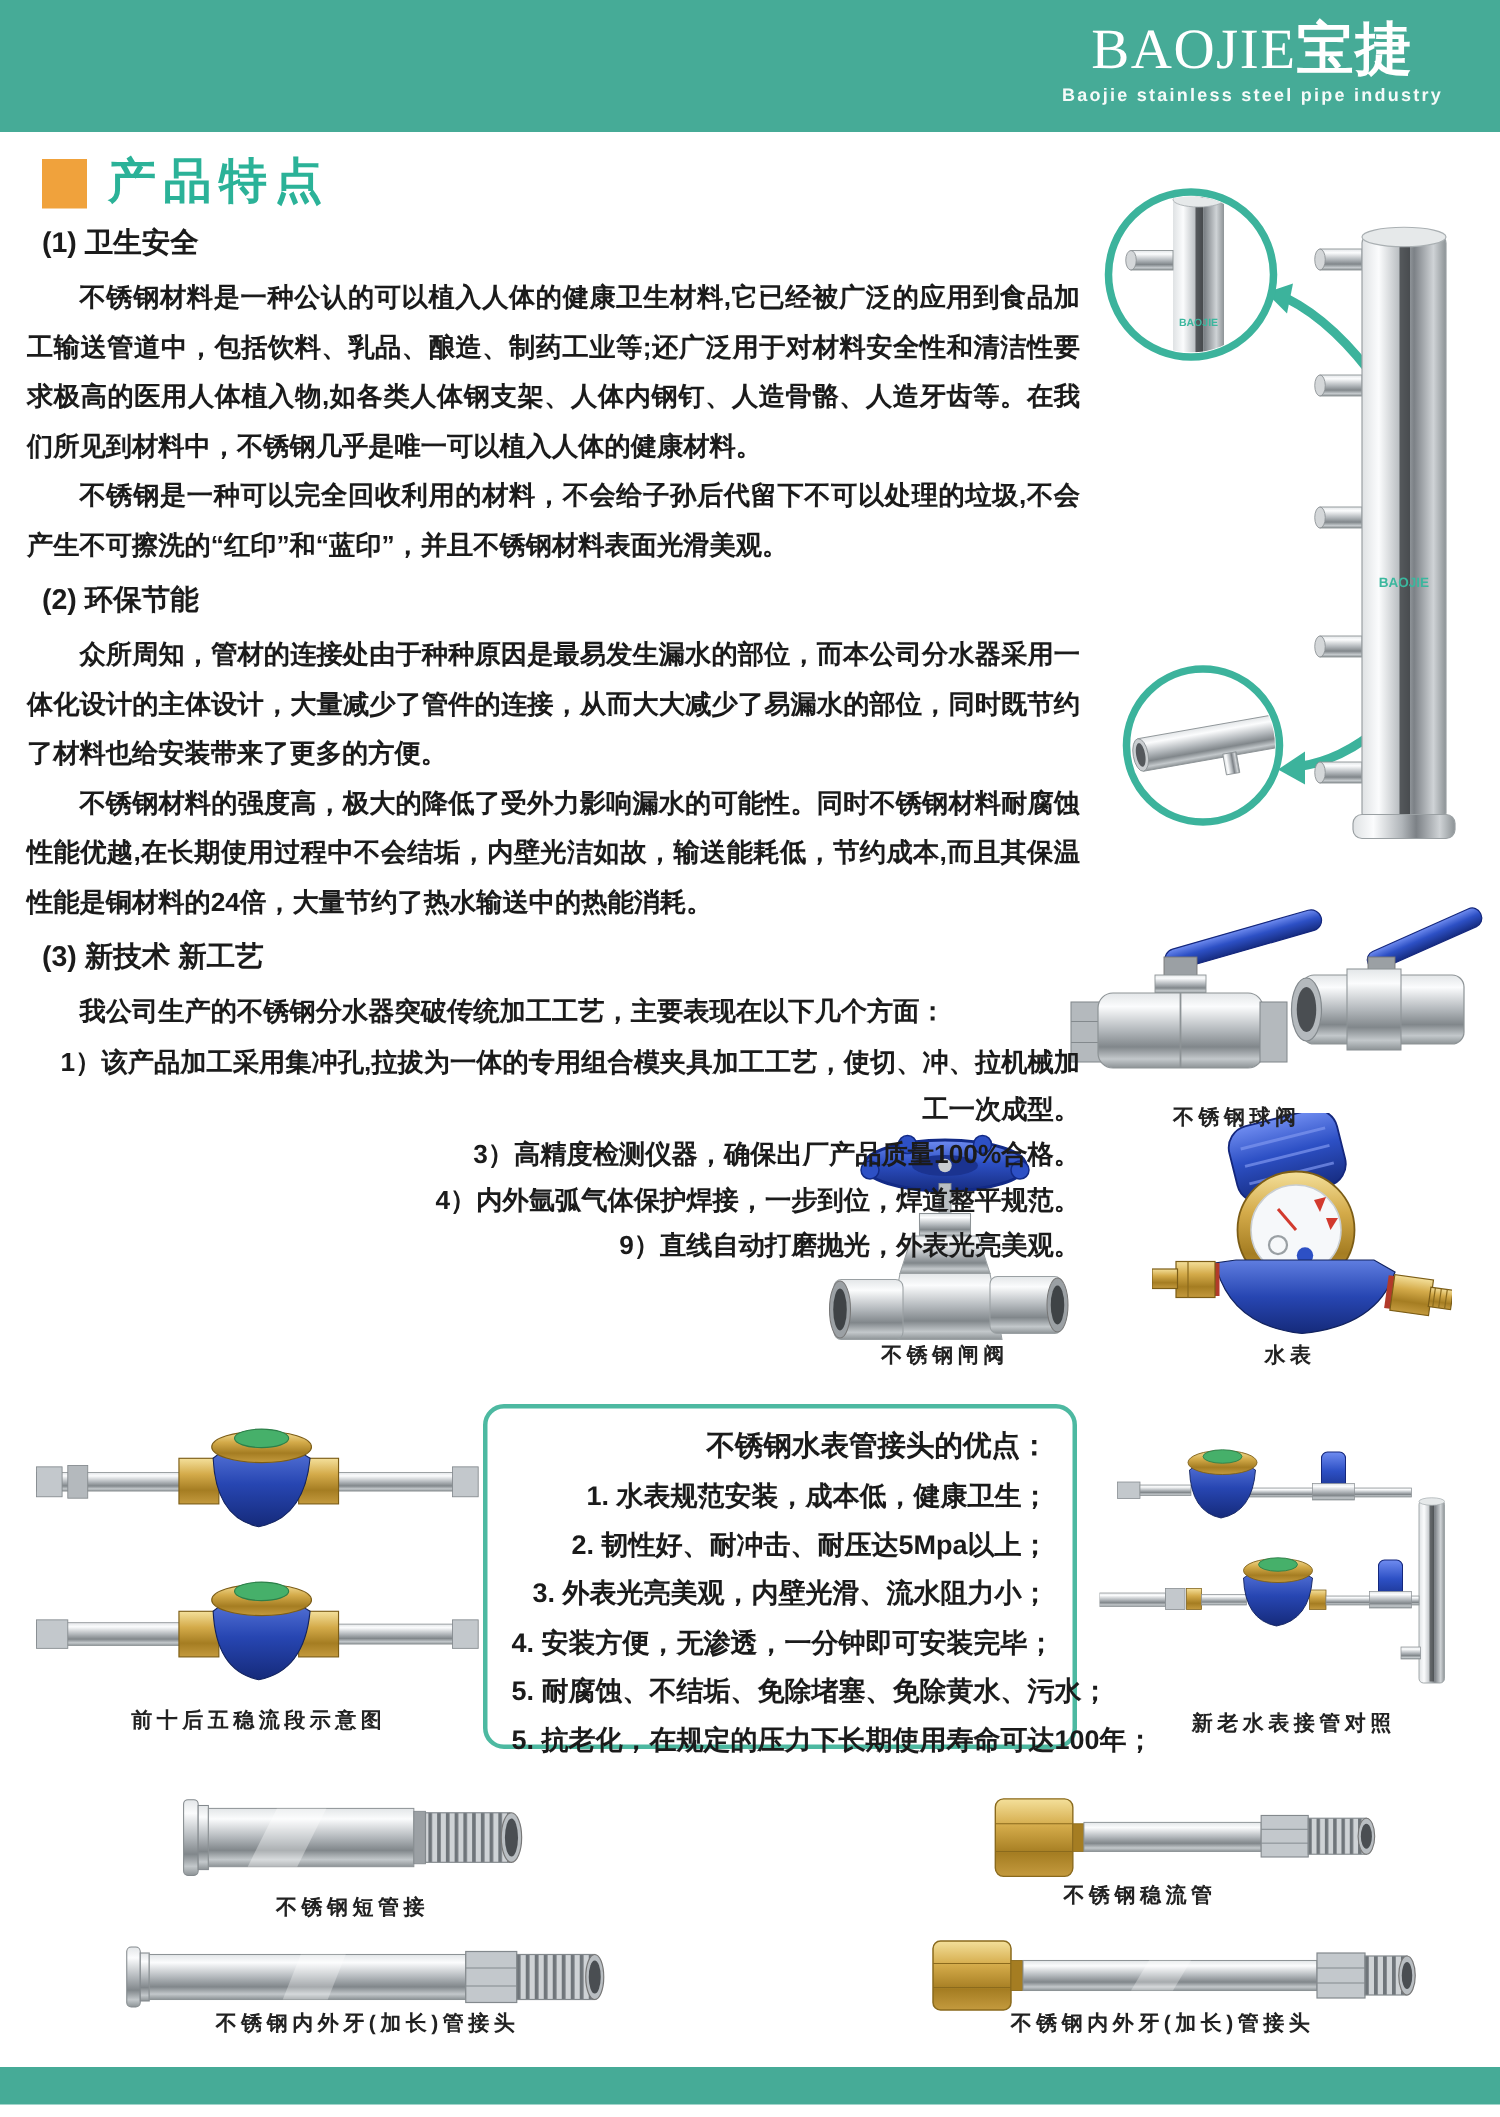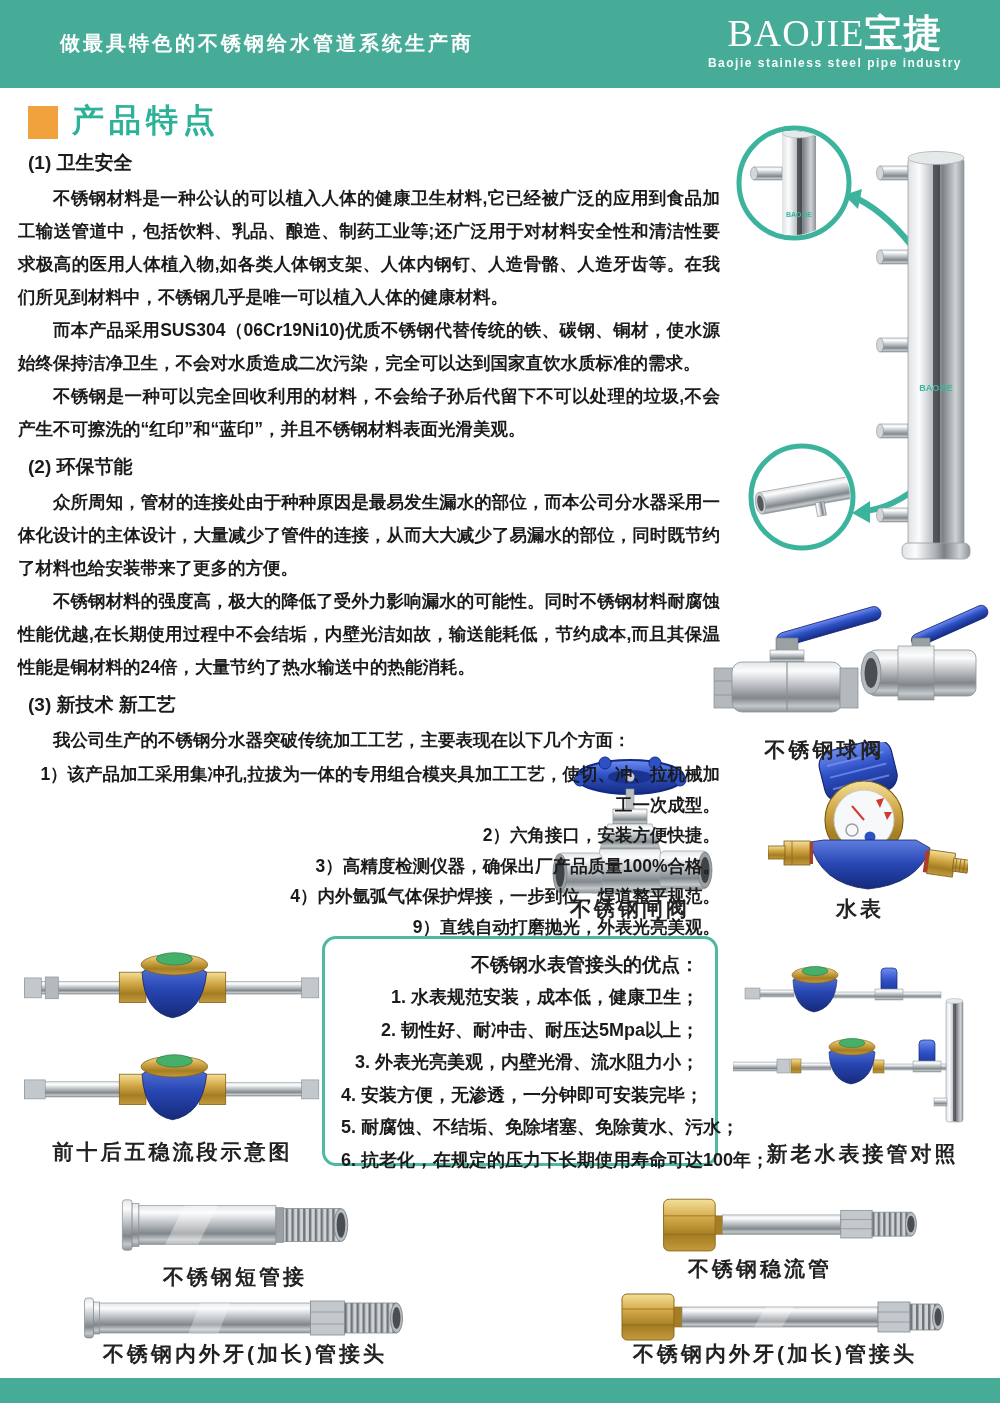--- a/index.html
+++ b/index.html
@@ -20,21 +20,21 @@
   .page-title{position:absolute;left:72px;top:99px;font-size:32px;font-weight:bold;color:#2bb298;letter-spacing:5px;margin:0;}
 
   
   .text-col{position:absolute;left:18px;top:142px;width:702px;z-index:2;}
   .sec-head{font-size:19px;font-weight:bold;margin:6px 0 4px 10px;line-height:30px;}
   .para{font-size:17.5px;font-weight:600;line-height:33px;text-indent:2em;margin:0;text-align:justify;}
   .plist{margin:2px 0 0 22px;text-align:right;}
   .plist .li{font-size:17.5px;font-weight:600;line-height:30.5px;margin:0;}
 
   
-  .cap{position:absolute;font-size:21px;font-weight:bold;color:#222;text-align:center;letter-spacing:3px;z-index:3;}
+  .cap{position:absolute;font-size:14px;font-weight:bold;color:#222;text-align:center;letter-spacing:3px;z-index:3;}
 
   .fig{position:absolute;z-index:1;}
   .fig svg{display:block;}
 
   
   .advbox{position:absolute;left:322px;top:936px;width:358px;height:200px;border:3px solid #4db9a1;border-radius:14px;background:#fff;padding:10px 16px 14px 16px;z-index:4;text-align:right;}
   .advbox .adv-title{font-size:19px;font-weight:bold;line-height:32px;}
   .advbox .adv-item{font-size:18px;font-weight:600;line-height:32.5px;white-space:nowrap;}
 
   
@@ -80,47 +80,44 @@
         <stop offset="1" stop-color="#152a7a"></stop>
       </linearGradient>
       <pattern id="thread" width="6" height="8" patternUnits="userSpaceOnUse">
         <rect width="6" height="8" fill="#cfd3d6"></rect>
           <rect width="2.5" height="8" fill="#6f757a"></rect>
       </pattern>
     </defs>
   </svg>
 
   <header class="hdr">
-    <div class="slogan">做最具特色的不锈钢给水管道系统生产商</div>
     <div class="logo-block">
       <div class="logo-line">
         <span class="logo-en">BAOJIE</span><span class="logo-cn">宝捷</span>
       </div>
       <div class="logo-sub">Baojie stainless steel pipe industry</div>
     </div>
   </header>
 
   <div class="title-sq"></div>
   <h1 class="page-title">产品特点</h1>
 
   <section class="text-col">
     <div class="sec-head">(1) 卫生安全</div>
     <p class="para">不锈钢材料是一种公认的可以植入人体的健康卫生材料,它已经被广泛的应用到食品加工输送管道中，包括饮料、乳品、酿造、制药工业等;还广泛用于对材料安全性和清洁性要求极高的医用人体植入物,如各类人体钢支架、人体内钢钉、人造骨骼、人造牙齿等。在我们所见到材料中，不锈钢几乎是唯一可以植入人体的健康材料。</p>
-    <p class="para">而本产品采用SUS304（06Cr19Ni10)优质不锈钢代替传统的铁、碳钢、铜材，使水源始终保持洁净卫生，不会对水质造成二次污染，完全可以达到国家直饮水质标准的需求。</p>
     <p class="para">不锈钢是一种可以完全回收利用的材料，不会给子孙后代留下不可以处理的垃圾,不会产生不可擦洗的“红印”和“蓝印”，并且不锈钢材料表面光滑美观。</p>
 
     <div class="sec-head">(2) 环保节能</div>
     <p class="para">众所周知，管材的连接处由于种种原因是最易发生漏水的部位，而本公司分水器采用一体化设计的主体设计，大量减少了管件的连接，从而大大减少了易漏水的部位，同时既节约了材料也给安装带来了更多的方便。</p>
     <p class="para">不锈钢材料的强度高，极大的降低了受外力影响漏水的可能性。同时不锈钢材料耐腐蚀性能优越,在长期使用过程中不会结垢，内壁光洁如故，输送能耗低，节约成本,而且其保温性能是铜材料的24倍，大量节约了热水输送中的热能消耗。</p>
 
     <div class="sec-head">(3) 新技术 新工艺</div>
     <p class="para">我公司生产的不锈钢分水器突破传统加工工艺，主要表现在以下几个方面：</p>
     <div class="plist">
       <p class="li">1）该产品加工采用集冲孔,拉拔为一体的专用组合模夹具加工工艺，使切、冲、拉机械加工一次成型。</p>
-      <p class="li">2）六角接口，安装方便快捷。</p>
       <p class="li">3）高精度检测仪器，确保出厂产品质量100%合格。</p>
       <p class="li">4）内外氩弧气体保护焊接，一步到位，焊道整平规范。</p>
       <p class="li">9）直线自动打磨抛光，外表光亮美观。</p>
     </div>
   </section>
 
   <div class="fig" style="left:712px;top:95px;">
     <svg width="285" height="480" viewBox="0 0 285 480">
       <defs>
         <clipPath id="clipTopC">
@@ -302,21 +299,21 @@
   </div>
   <div class="cap" style="left:15px;top:1138px;width:315px;">前十后五稳流段示意图</div>
 
   <div class="advbox">
     <div class="adv-title">不锈钢水表管接头的优点：</div>
     <div class="adv-item">1. 水表规范安装，成本低，健康卫生；</div>
     <div class="adv-item">2. 韧性好、耐冲击、耐压达5Mpa以上；</div>
     <div class="adv-item">3. 外表光亮美观，内壁光滑、流水阻力小；</div>
     <div class="adv-item">4. 安装方便，无渗透，一分钟即可安装完毕；</div>
     <div class="adv-item">5. 耐腐蚀、不结垢、免除堵塞、免除黄水、污水；</div>
-    <div class="adv-item">6. 抗老化，在规定的压力下长期使用寿命可达100年；</div>
+    <div class="adv-item">5. 抗老化，在规定的压力下长期使用寿命可达100年；</div>
   </div>
 
   <div class="fig" style="left:733px;top:952px;">
     <svg width="262" height="185" viewBox="0 0 262 185">
 
       <rect x="213" y="48" width="17" height="122" rx="3" fill="url(#steelV)" stroke="#9aa0a3" stroke-width="0.6"></rect>
       <rect x="220" y="49" width="3" height="120" fill="#2b2e30" opacity="0.6"></rect>
       <ellipse cx="221.5" cy="49" rx="8.5" ry="2.5" fill="#e6e9ea" stroke="#aab0b3" stroke-width="0.5"></ellipse>
       <rect x="201" y="146" width="13" height="8" fill="url(#steelH)" stroke="#8d9396" stroke-width="0.5"></rect>
 

